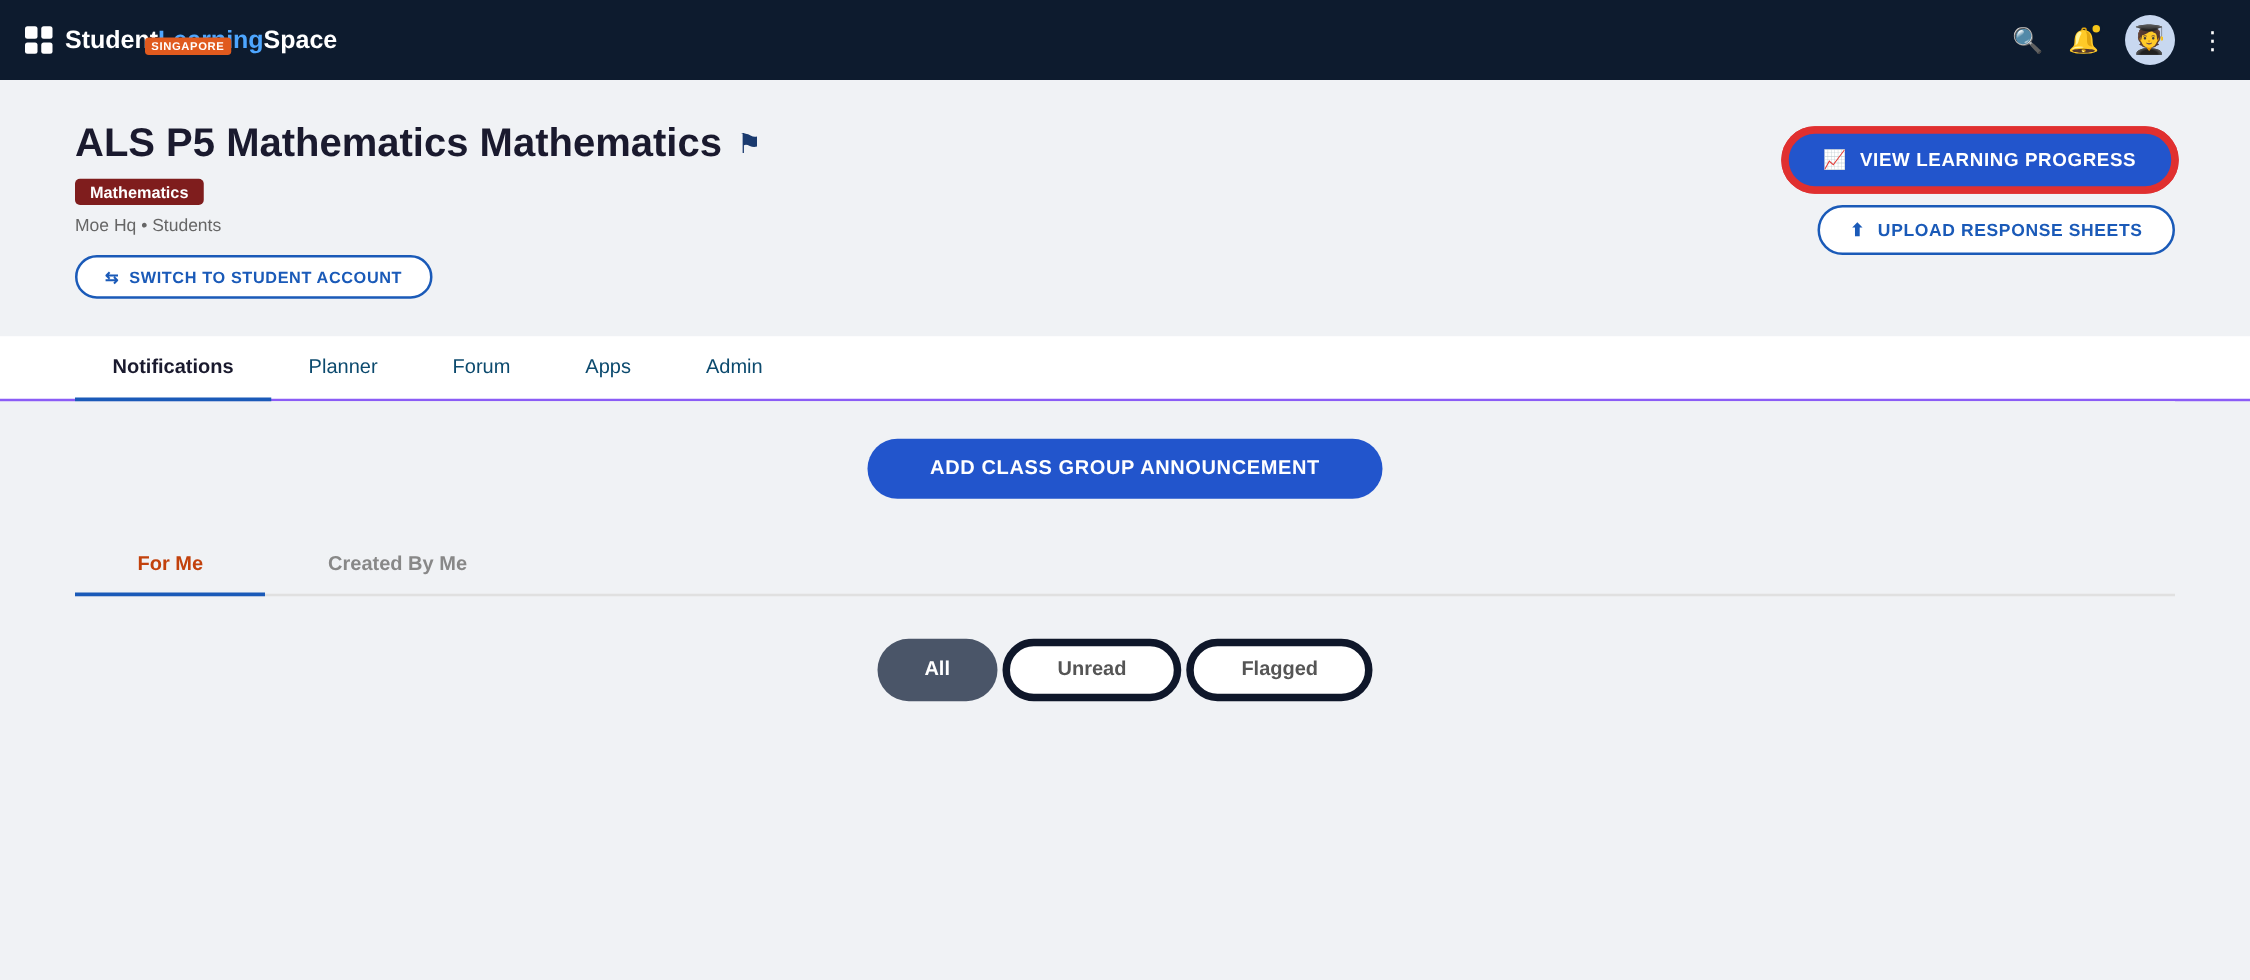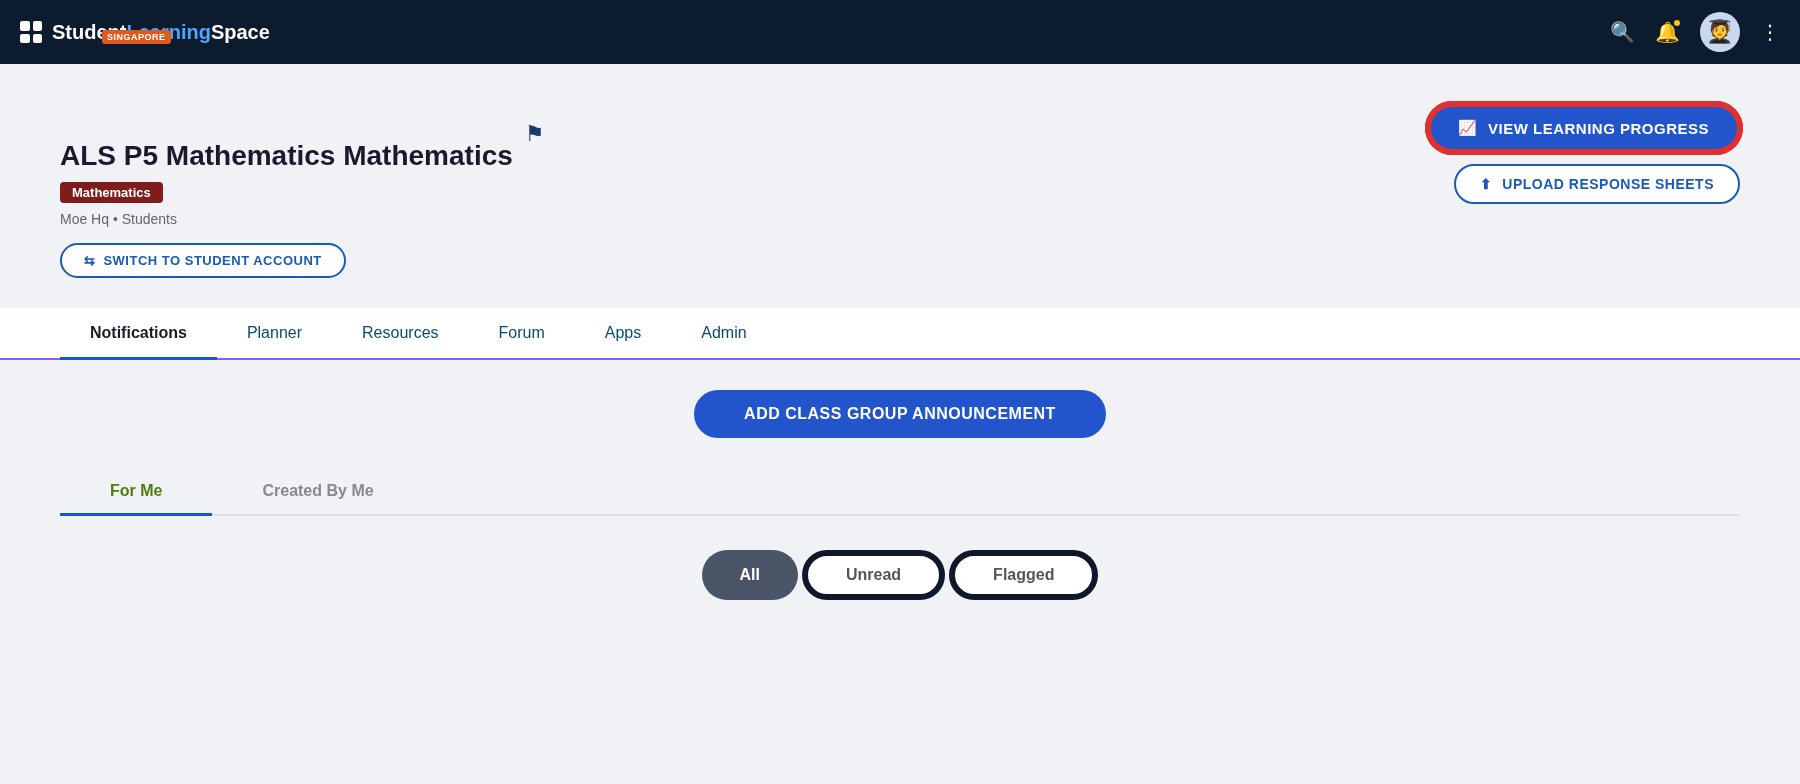--- a/index.html
+++ b/index.html
@@ -40,21 +40,21 @@
     .logo-text .blue { color: #4da6ff; }
     .singapore-badge {
       background: #e05a1e;
       color: white;
       font-size: 9px;
       font-weight: bold;
       padding: 2px 5px;
       border-radius: 3px;
       position: absolute;
       top: 8px;
-      left: 50px;
+      left: 64px;
       letter-spacing: 0.5px;
     }
     .logo-wrap { position: relative; display: flex; align-items: center; gap: 10px; }
     .nav-right {
       display: flex;
       align-items: center;
       gap: 20px;
     }
     .nav-icon {
       color: white;
@@ -100,24 +100,23 @@
       margin-bottom: 30px;
     }
     .page-header-left {}
     .page-title-row {
       display: flex;
       align-items: center;
       gap: 12px;
       margin-bottom: 10px;
     }
     .page-title {
-      font-size: 28px;
+      font-size: 32px;
       font-weight: 800;
       color: #1a1a2e;
-      margin-top: 44px;
     }
     .bookmark-icon {
       color: #1a3a6e;
       font-size: 22px;
     }
     .subject-badge {
       background: #7f1d1d;
       color: white;
       font-size: 13px;
       font-weight: 600;
@@ -247,21 +246,21 @@
       padding: 14px 50px;
       font-size: 16px;
       font-weight: 600;
       cursor: pointer;
       color: #888;
       position: relative;
       background: none;
       border: none;
     }
     .sub-tab.active {
-      color: #4d7c0f;
+      color: #c2410c;
       font-weight: 700;
     }
     .sub-tab.active::after {
       content: '';
       position: absolute;
       bottom: -2px;
       left: 0;
       right: 0;
       height: 3px;
       background: #1a5ab8;
@@ -346,21 +345,20 @@
       <button class="upload-btn">
         <span>⬆</span>
         <span>UPLOAD RESPONSE SHEETS</span>
       </button>
     </div>
   </div>
 
   <div class="tabs-bar">
     <div class="tab-item active">Notifications</div>
     <div class="tab-item">Planner</div>
-    <div class="tab-item">Resources</div>
     <div class="tab-item">Forum</div>
     <div class="tab-item">Apps</div>
     <div class="tab-item">Admin</div>
   </div>
 
   <div class="notifications-section">
 
     <div class="add-announcement-row">
       <button class="add-announcement-btn">ADD CLASS GROUP ANNOUNCEMENT</button>
     </div>

